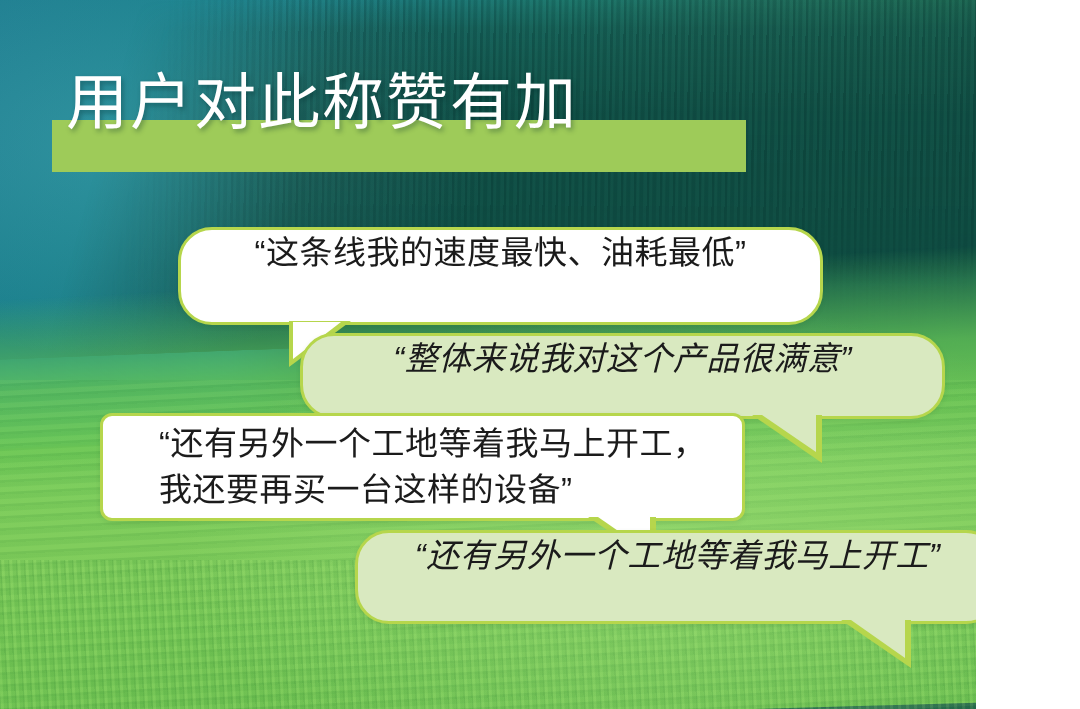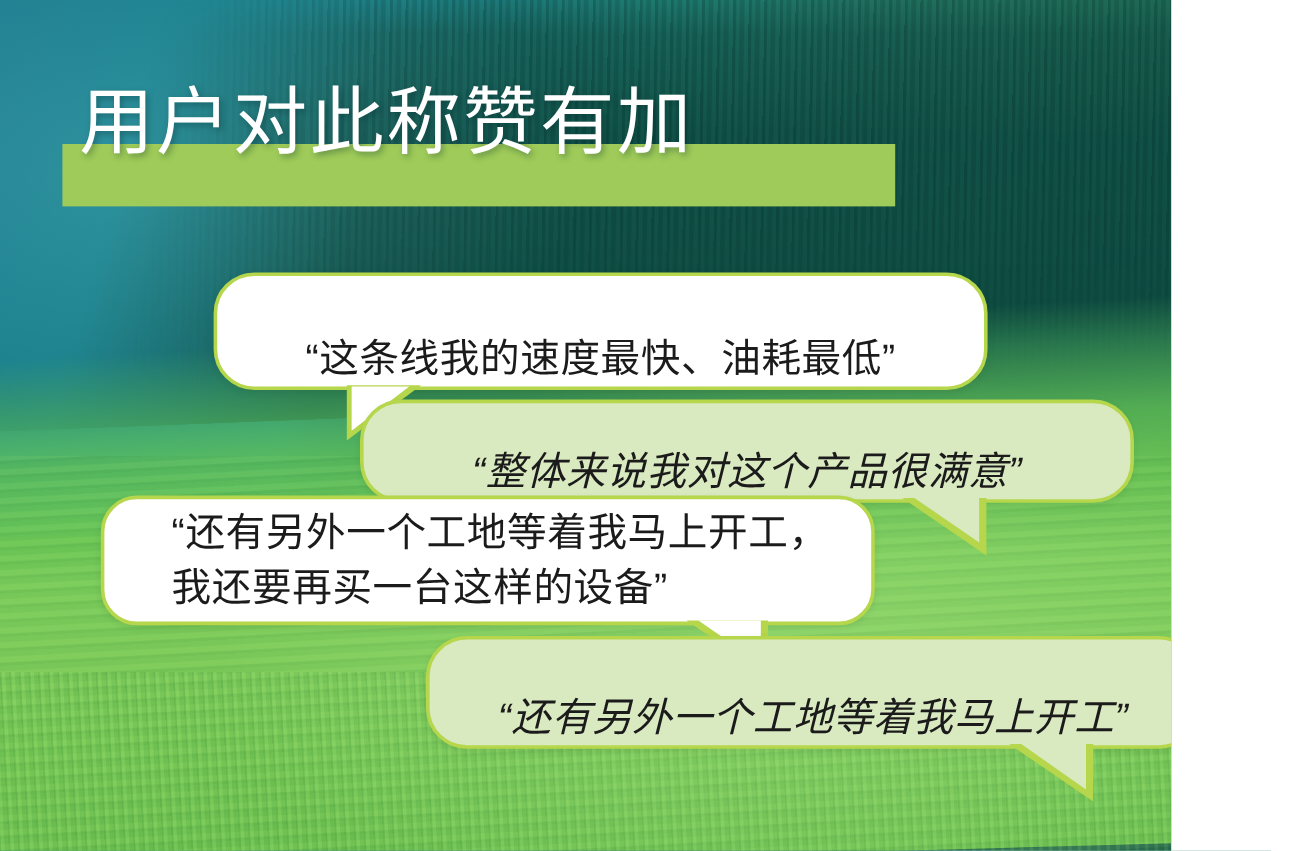--- a/index.html
+++ b/index.html
@@ -153,21 +153,21 @@
     text-shadow:2px 3px 5px rgba(0,40,40,.35);
     font-weight:400;
   }
 
   
   .bubble{
     position:absolute;
     border:3px solid #b6d64c;
     border-radius:34px;
     display:flex;
-    align-items:flex-end;
+    align-items:flex-start;
     justify-content:center;
     text-align:center;
     color:#1b1b1b;
     font-size:33px;
     line-height:1.38;
     letter-spacing:.5px;
     padding:0 26px;
     box-shadow:0 2px 5px rgba(30,70,30,.10);
   }
   .bubble.white{ background:#ffffff; }
@@ -201,22 +201,22 @@
   }
   #bubble-2 .tail-fill{
     right:126px; bottom:-36px;
     border-right:0 solid transparent;
     border-left:54px solid transparent;
     border-top:37px solid #d9e9c0;
   }
 
   
   #bubble-3{
-    left:84px; top:413px; width:645px; height:108px;
-    border-radius:30px;
+    left:100px; top:413px; width:645px; height:108px;
+    border-radius:12px;
     padding:0 28px;
     align-items:center;
   }
   #bubble-3 .bubble-text{ text-align:left; width:100%; padding-left:28px; }
   #bubble-3 .tail-edge{
     right:86px; bottom:-45px;
     border-right:0 solid transparent;
     border-left:68px solid transparent;
     border-top:46px solid #b6d64c;
   }

